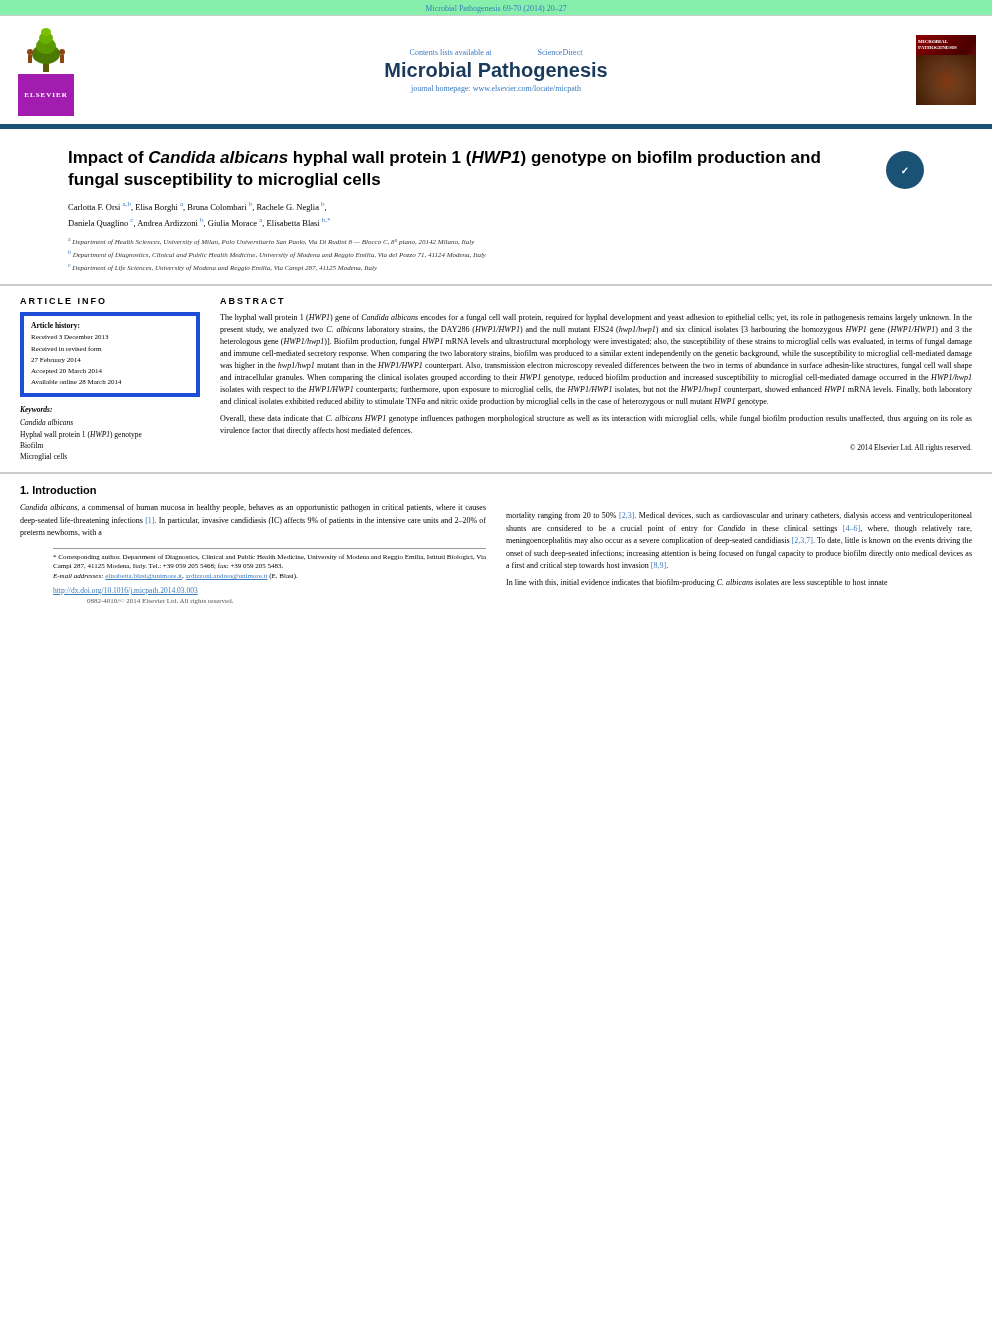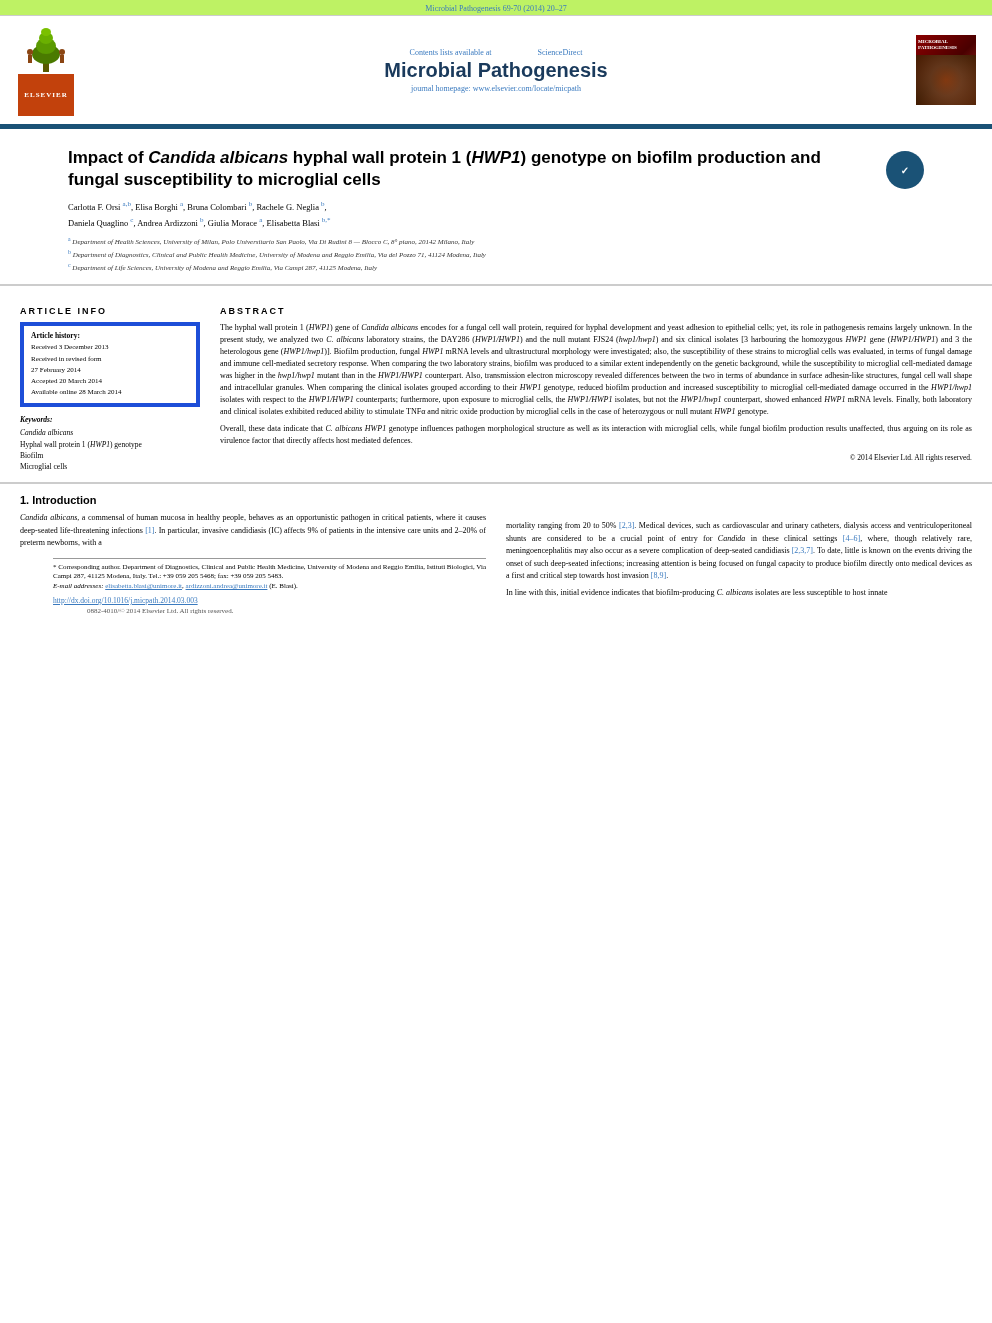--- a/index.html
+++ b/index.html
@@ -7,21 +7,21 @@
       background: #fff;
       font-family: 'Times New Roman', Times, serif;
       font-size: 9px;
       color: #000;
       width: 992px;
       min-height: 1323px;
     }
 
     
     .top-bar {
-      background: #bef264;
+      background: #86efac;
       text-align: center;
       padding: 4px 0 2px;
       font-size: 8px;
       color: #3a7abf;
       border-bottom: 1px solid #ccc;
     }
 
     
     .journal-header {
       display: flex;
@@ -38,21 +38,21 @@
     .elsevier-logo {
       display: flex;
       flex-direction: column;
       align-items: center;
     }
     .elsevier-tree {
       width: 60px;
       height: 50px;
     }
     .elsevier-label {
-      background: #c2410c;
+      background: #a21caf;
       color: #fff;
       font-size: 7px;
       font-weight: bold;
       padding: 17px 6px;
       letter-spacing: 1px;
     }
     .journal-header-center {
       flex: 1;
       text-align: center;
     }
@@ -170,21 +170,21 @@
       color: #333;
       line-height: 1.4;
     }
     .affiliations sup {
       color: #3a7abf;
     }
 
     
     .two-col {
       display: flex;
-      padding: 20px 20px 10px;
+      padding: 10px 20px 10px;
       gap: 20px;
       border-bottom: 1px solid #ccc;
     }
     .left-col {
       width: 180px;
       flex-shrink: 0;
     }
     .right-col {
       flex: 1;
     }

